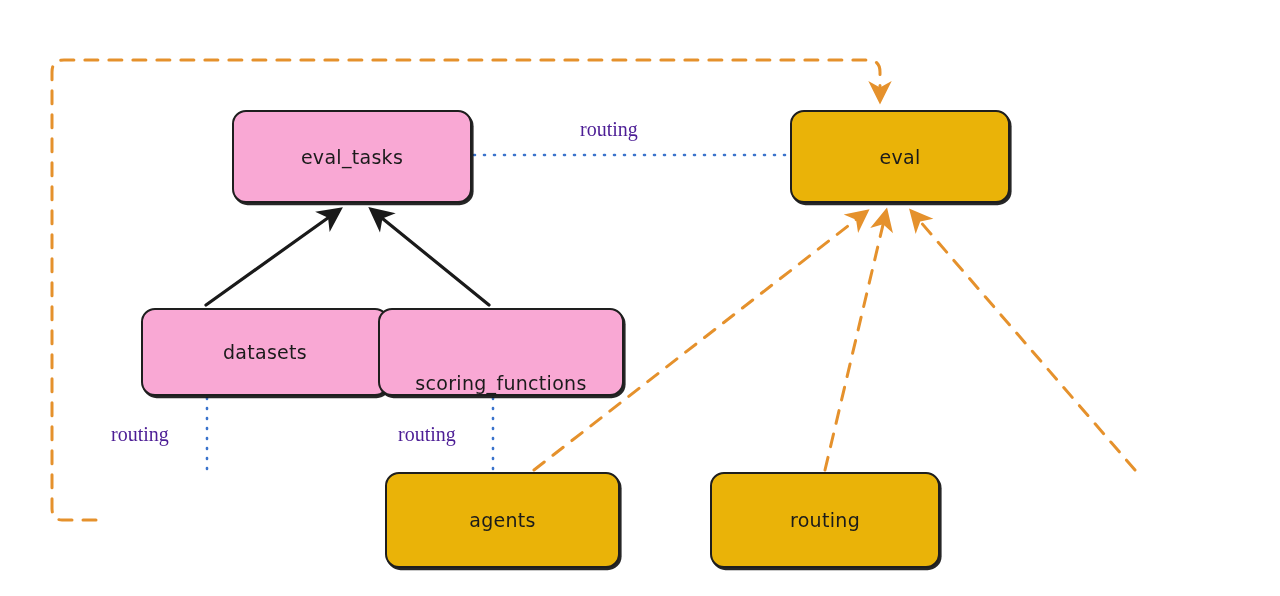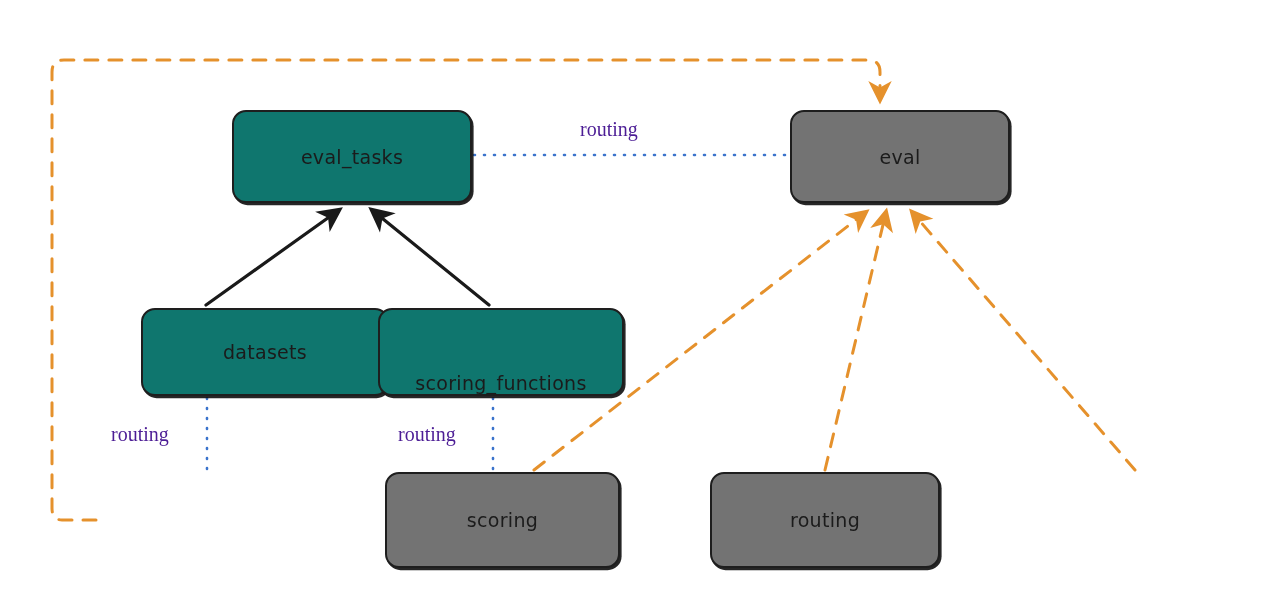--- a/index.html
+++ b/index.html
@@ -30,22 +30,22 @@
   .node {
     position: absolute;
     box-sizing: border-box;
     border: 2.6px solid #1e1e1e;
     border-radius: 14px;
     display: flex;
     align-items: center;
     justify-content: center;
     box-shadow: 1.6px 2.2px 0 rgba(20,20,20,0.92);
   }
-  .node.blue  { background: #0f766e; }
-  .node.green { background: #737373; }
+  .node.blue  { background: #f9a8d4; }
+  .node.green { background: #eab308; }
   .node-label {
     color: #1b1b1b;
     font-size: 19px;
     letter-spacing: .3px;
     white-space: nowrap;
     font-family: "DejaVu Sans", sans-serif;
   }
   .edge-label {
     position: absolute;
     color: #4c1d95;
@@ -99,21 +99,21 @@
   <div class="node blue" style="left:98px; top:308px; width:248px; height:88px;margin-left:43px;">
     <span class="node-label">datasets</span>
   </div>
 
   <div class="node blue" style="left:378px; top:308px; width:246px; height:88px;align-items:flex-end;">
     <span class="node-label">scoring_functions</span>
   </div>
 
 
   <div class="node green" style="left:385px; top:472px; width:235px; height:96px;">
-    <span class="node-label">scoring</span>
+    <span class="node-label">agents</span>
   </div>
 
   <div class="node green" style="left:710px; top:472px; width:230px; height:96px;">
     <span class="node-label">routing</span>
   </div>
 
 
   <div class="edge-label" style="left:580px; top:118px;">routing</div>
 
   <div class="edge-label" style="left:111px; top:423px;">routing</div>

